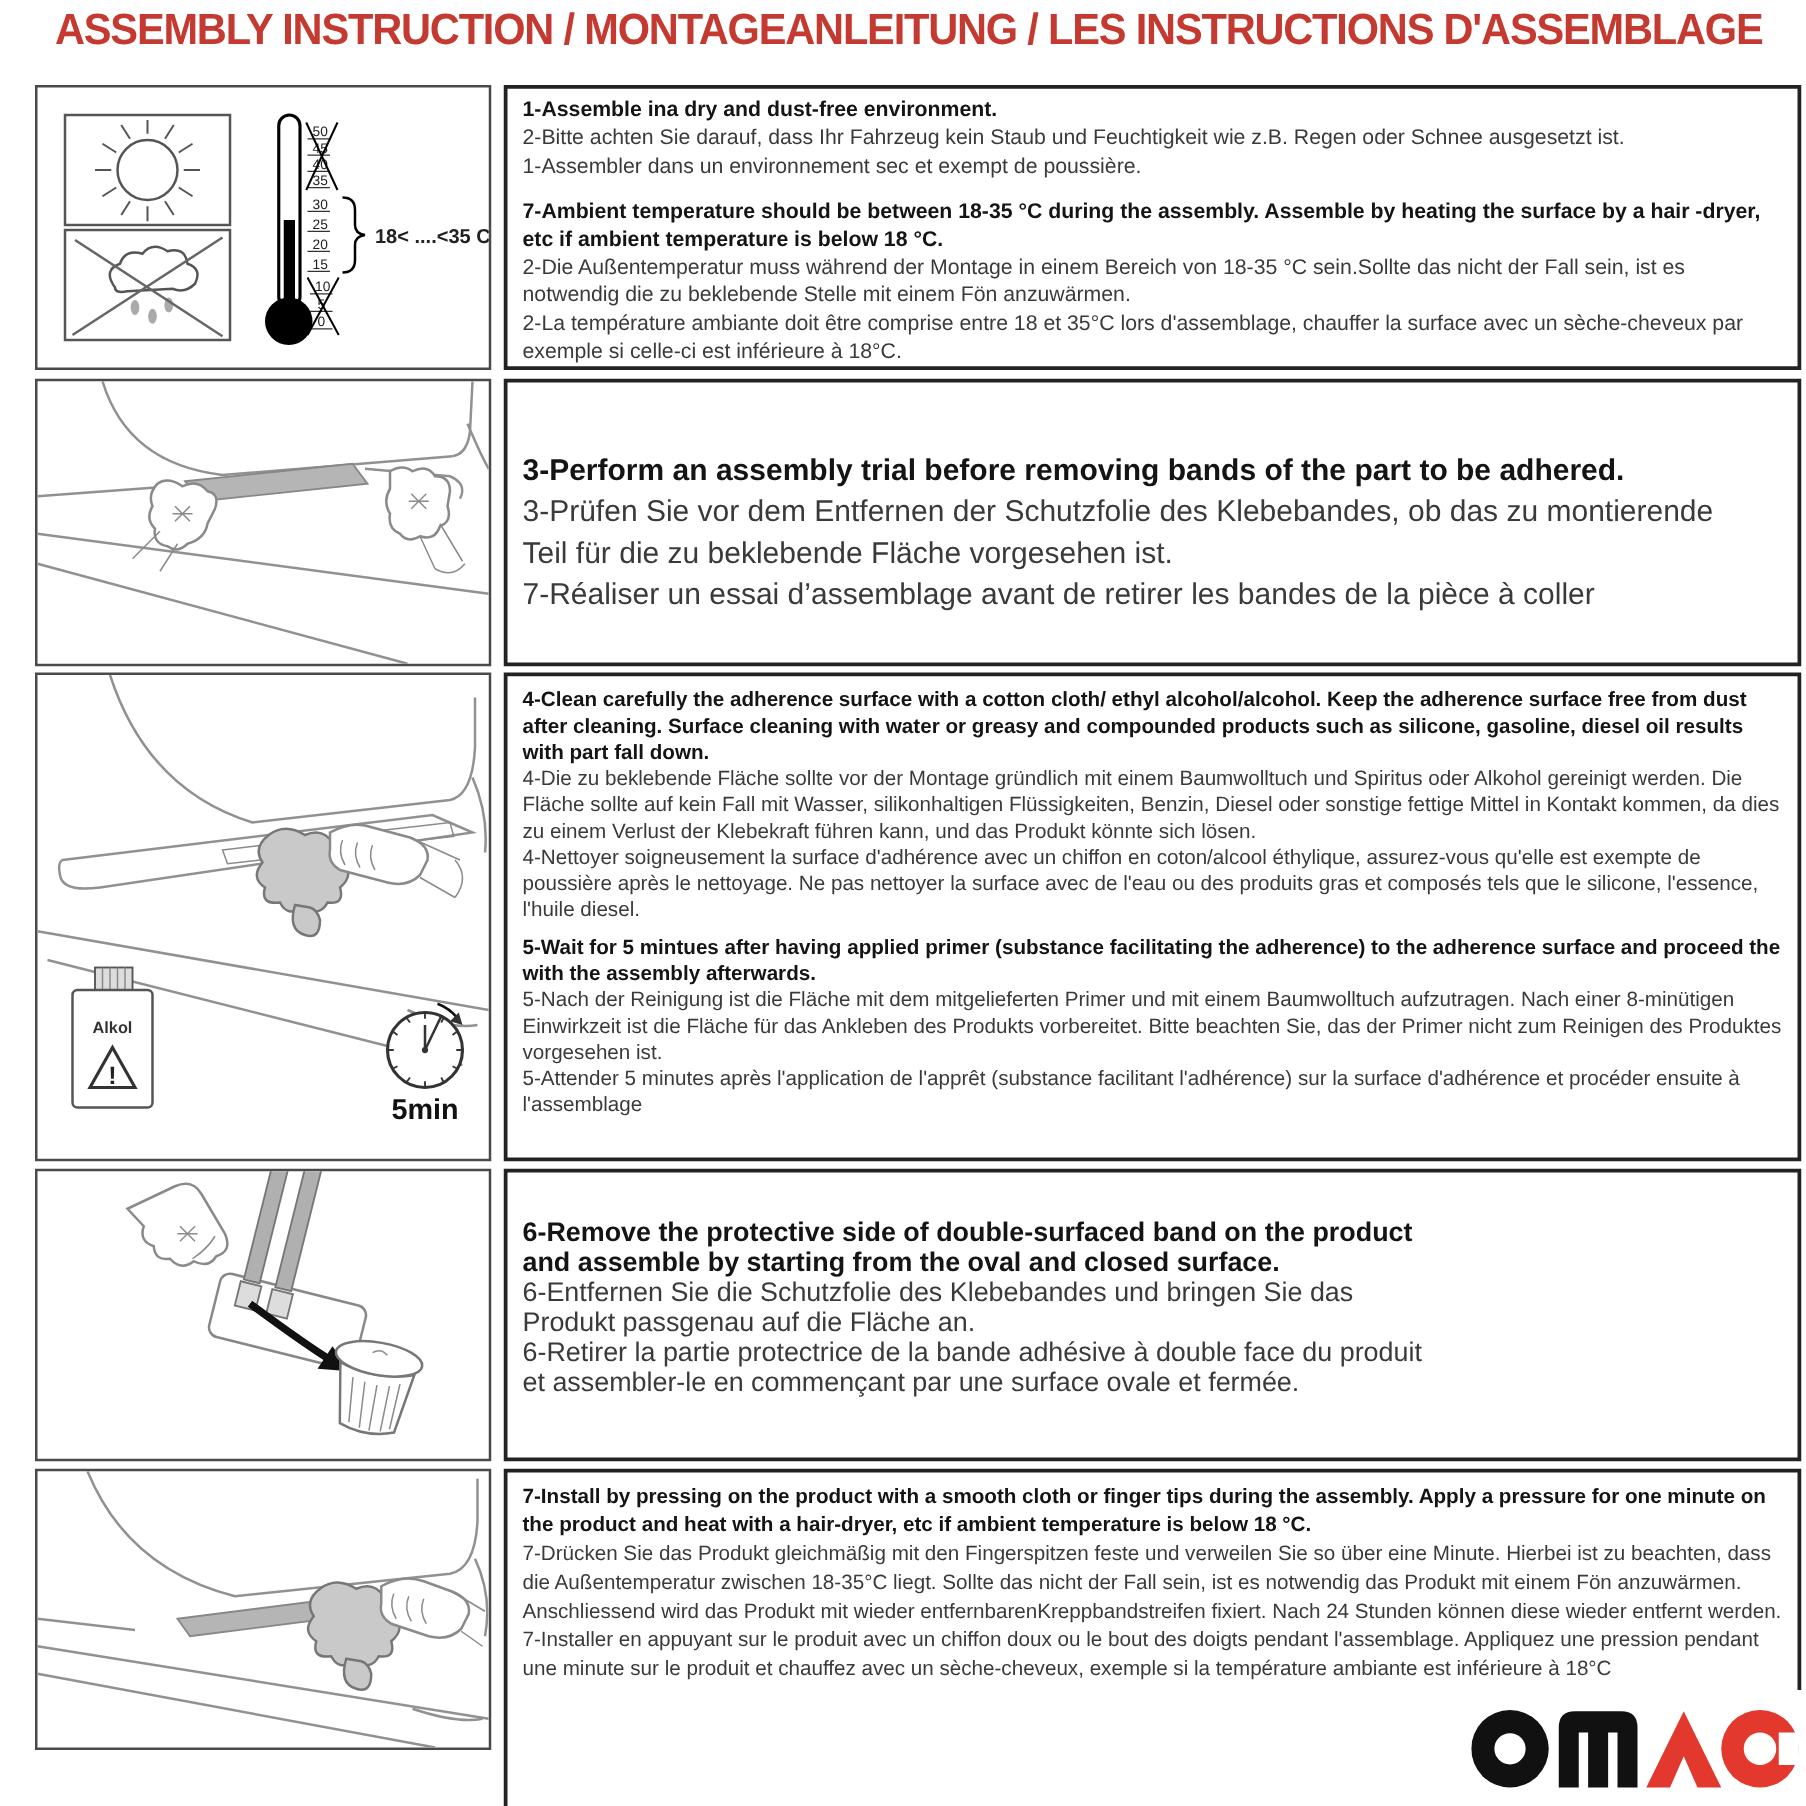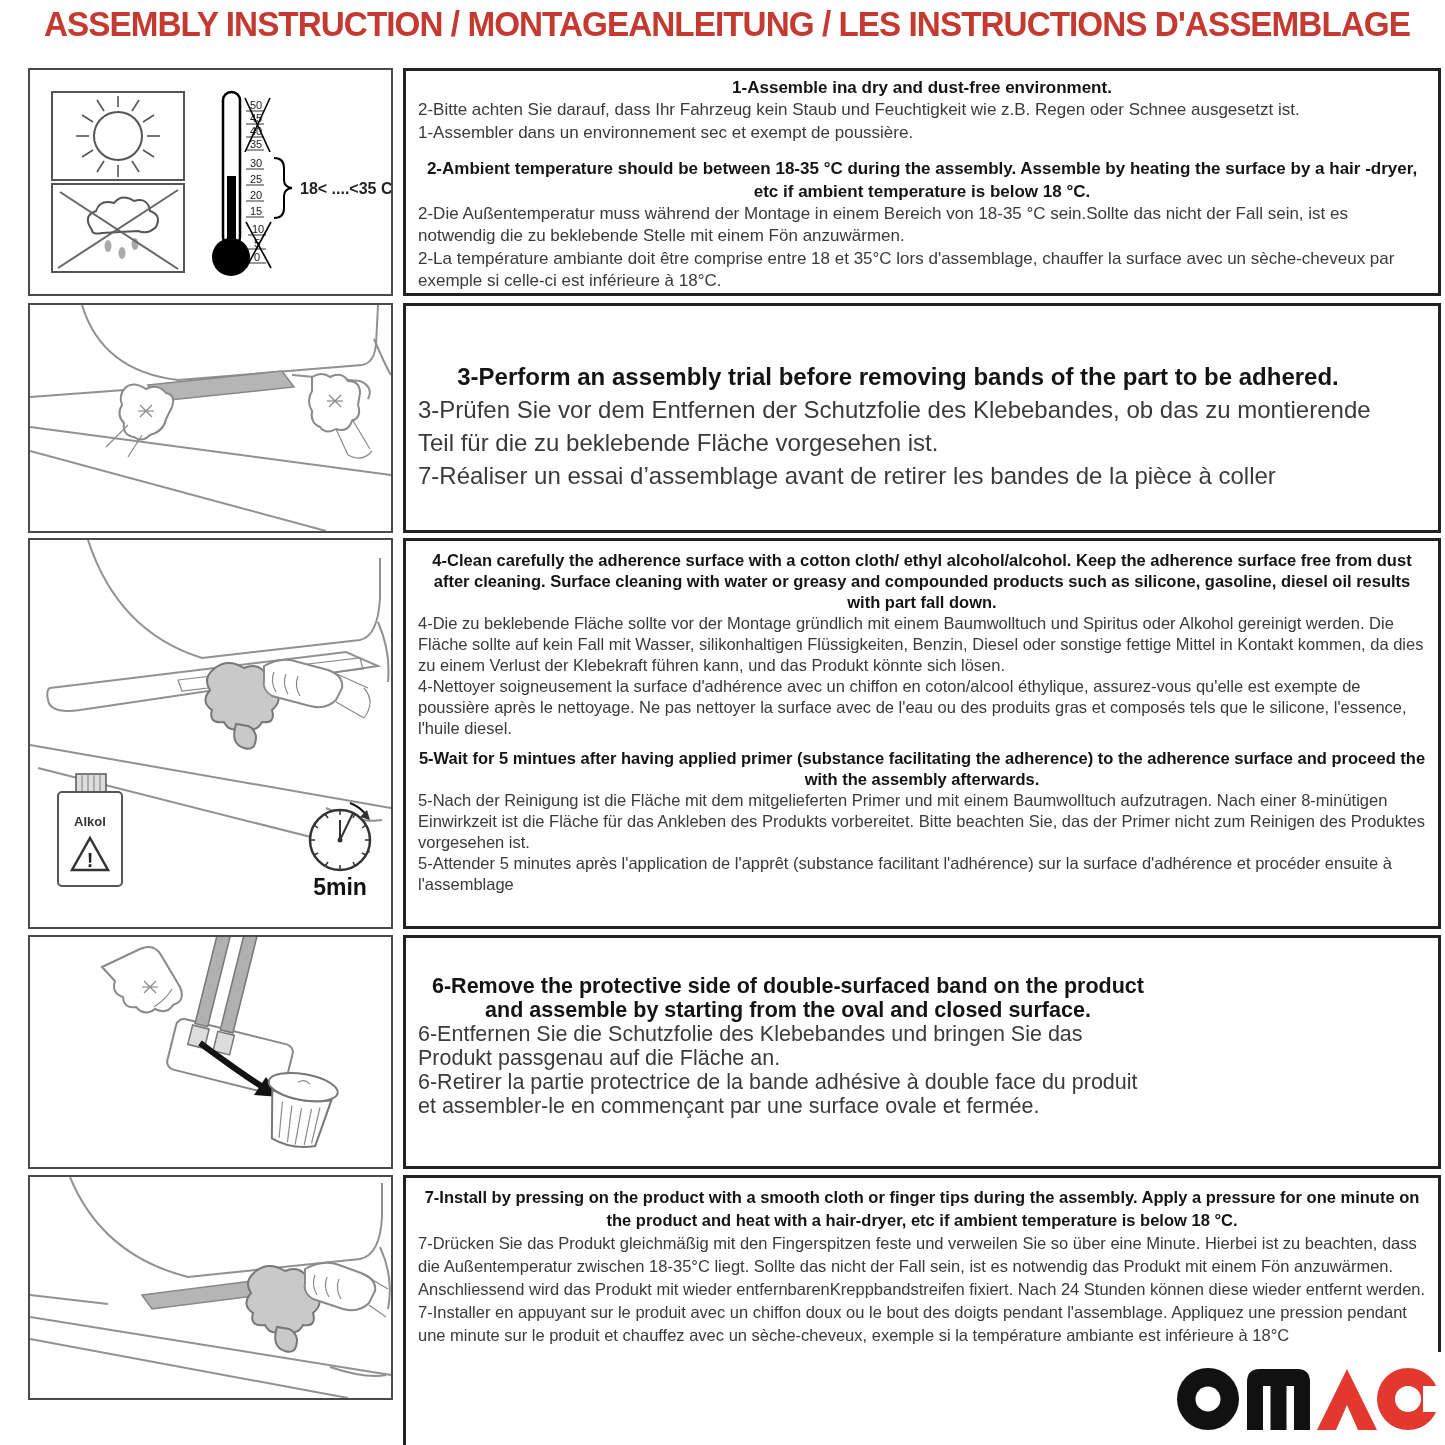--- a/index.html
+++ b/index.html
@@ -11,21 +11,21 @@
   .box{position:absolute;background:#fff;box-sizing:border-box;}
   .illus{left:28px;width:365px;border:2px solid #4a4a4a;}
   .txt{left:403px;width:1038px;border:3px solid #222;padding:6px 12px;color:#3a3a3a;}
   .r1{top:68px;height:228px;}
   .r2{top:303px;height:230px;}
   .r3{top:538px;height:391px;}
   .r4{top:935px;height:234px;}
   .r5{top:1175px;height:274px;}
   .illus.r5{height:225px;}
   .txt p{margin:0;}
-  .txt .b{font-weight:700;color:#141414;text-align:center;}
+  .txt .b{font-weight:700;color:#141414;}
   .t1 p{font-size:17px;line-height:22.4px;}
   .t1 .gap{margin-top:14px;}
   .t2{padding-top:54px;}
   .t2 p{font-size:24px;line-height:33px;max-width:960px;}
   .t3{padding-top:9px;}
   .t3 p{font-size:16.5px;line-height:21px;}
   .t3 .gap{margin-top:9px;}
   .t4{padding-top:36px;}
   .t4 p{font-size:21.5px;line-height:24px;max-width:740px;}
   .t5{padding-top:8px;}
@@ -117,21 +117,21 @@
         </g>
         <path d="M 244,88 Q 254,88 254,98 L 254,110 Q 254,117 262,118 Q 254,119 254,126 L 254,138 Q 254,148 244,148" stroke="#000" stroke-width="2" fill="none"></path>
         <text x="270" y="124" font-family="Liberation Sans, sans-serif" font-size="16" font-weight="700" fill="#222">18&lt; ....&lt;35 C</text>
       </g>
     </svg>
   </div>
   <div class="box txt t1 r1">
     <p class="b">1-Assemble ina dry and dust-free environment.</p>
     <p>2-Bitte achten Sie darauf, dass Ihr Fahrzeug kein Staub und Feuchtigkeit wie z.B. Regen oder Schnee ausgesetzt ist.</p>
     <p>1-Assembler dans un environnement sec et exempt de poussière.</p>
-    <p class="b gap">2-Ambient temperature should be between 18-35 °C  during the assembly. Assemble by heating the surface by a hair -dryer, etc if ambient temperature is below 18 °C.</p>
+    <p class="b gap">7-Ambient temperature should be between 18-35 °C  during the assembly. Assemble by heating the surface by a hair -dryer, etc if ambient temperature is below 18 °C.</p>
     <p>2-Die Außentemperatur muss während der Montage in einem Bereich von 18-35 °C  sein.Sollte das nicht der Fall sein, ist es notwendig die zu beklebende Stelle mit einem Fön anzuwärmen.</p>
     <p>2-La température ambiante doit être comprise entre 18 et 35°C lors d'assemblage, chauffer la surface avec un sèche-cheveux par exemple si celle-ci est inférieure à 18°C.</p>
   </div>
 
   <div class="box illus r2">
     <svg width="361" height="226" viewBox="0 0 361 226">
       <g class="car">
         <path d="M 52,0 Q 72,66 148,75 L 332,60"></path>
         <path d="M 332,60 Q 344,58 346,40 L 348,0"></path>
         <path d="M 344,34 Q 356,62 361,70"></path>

